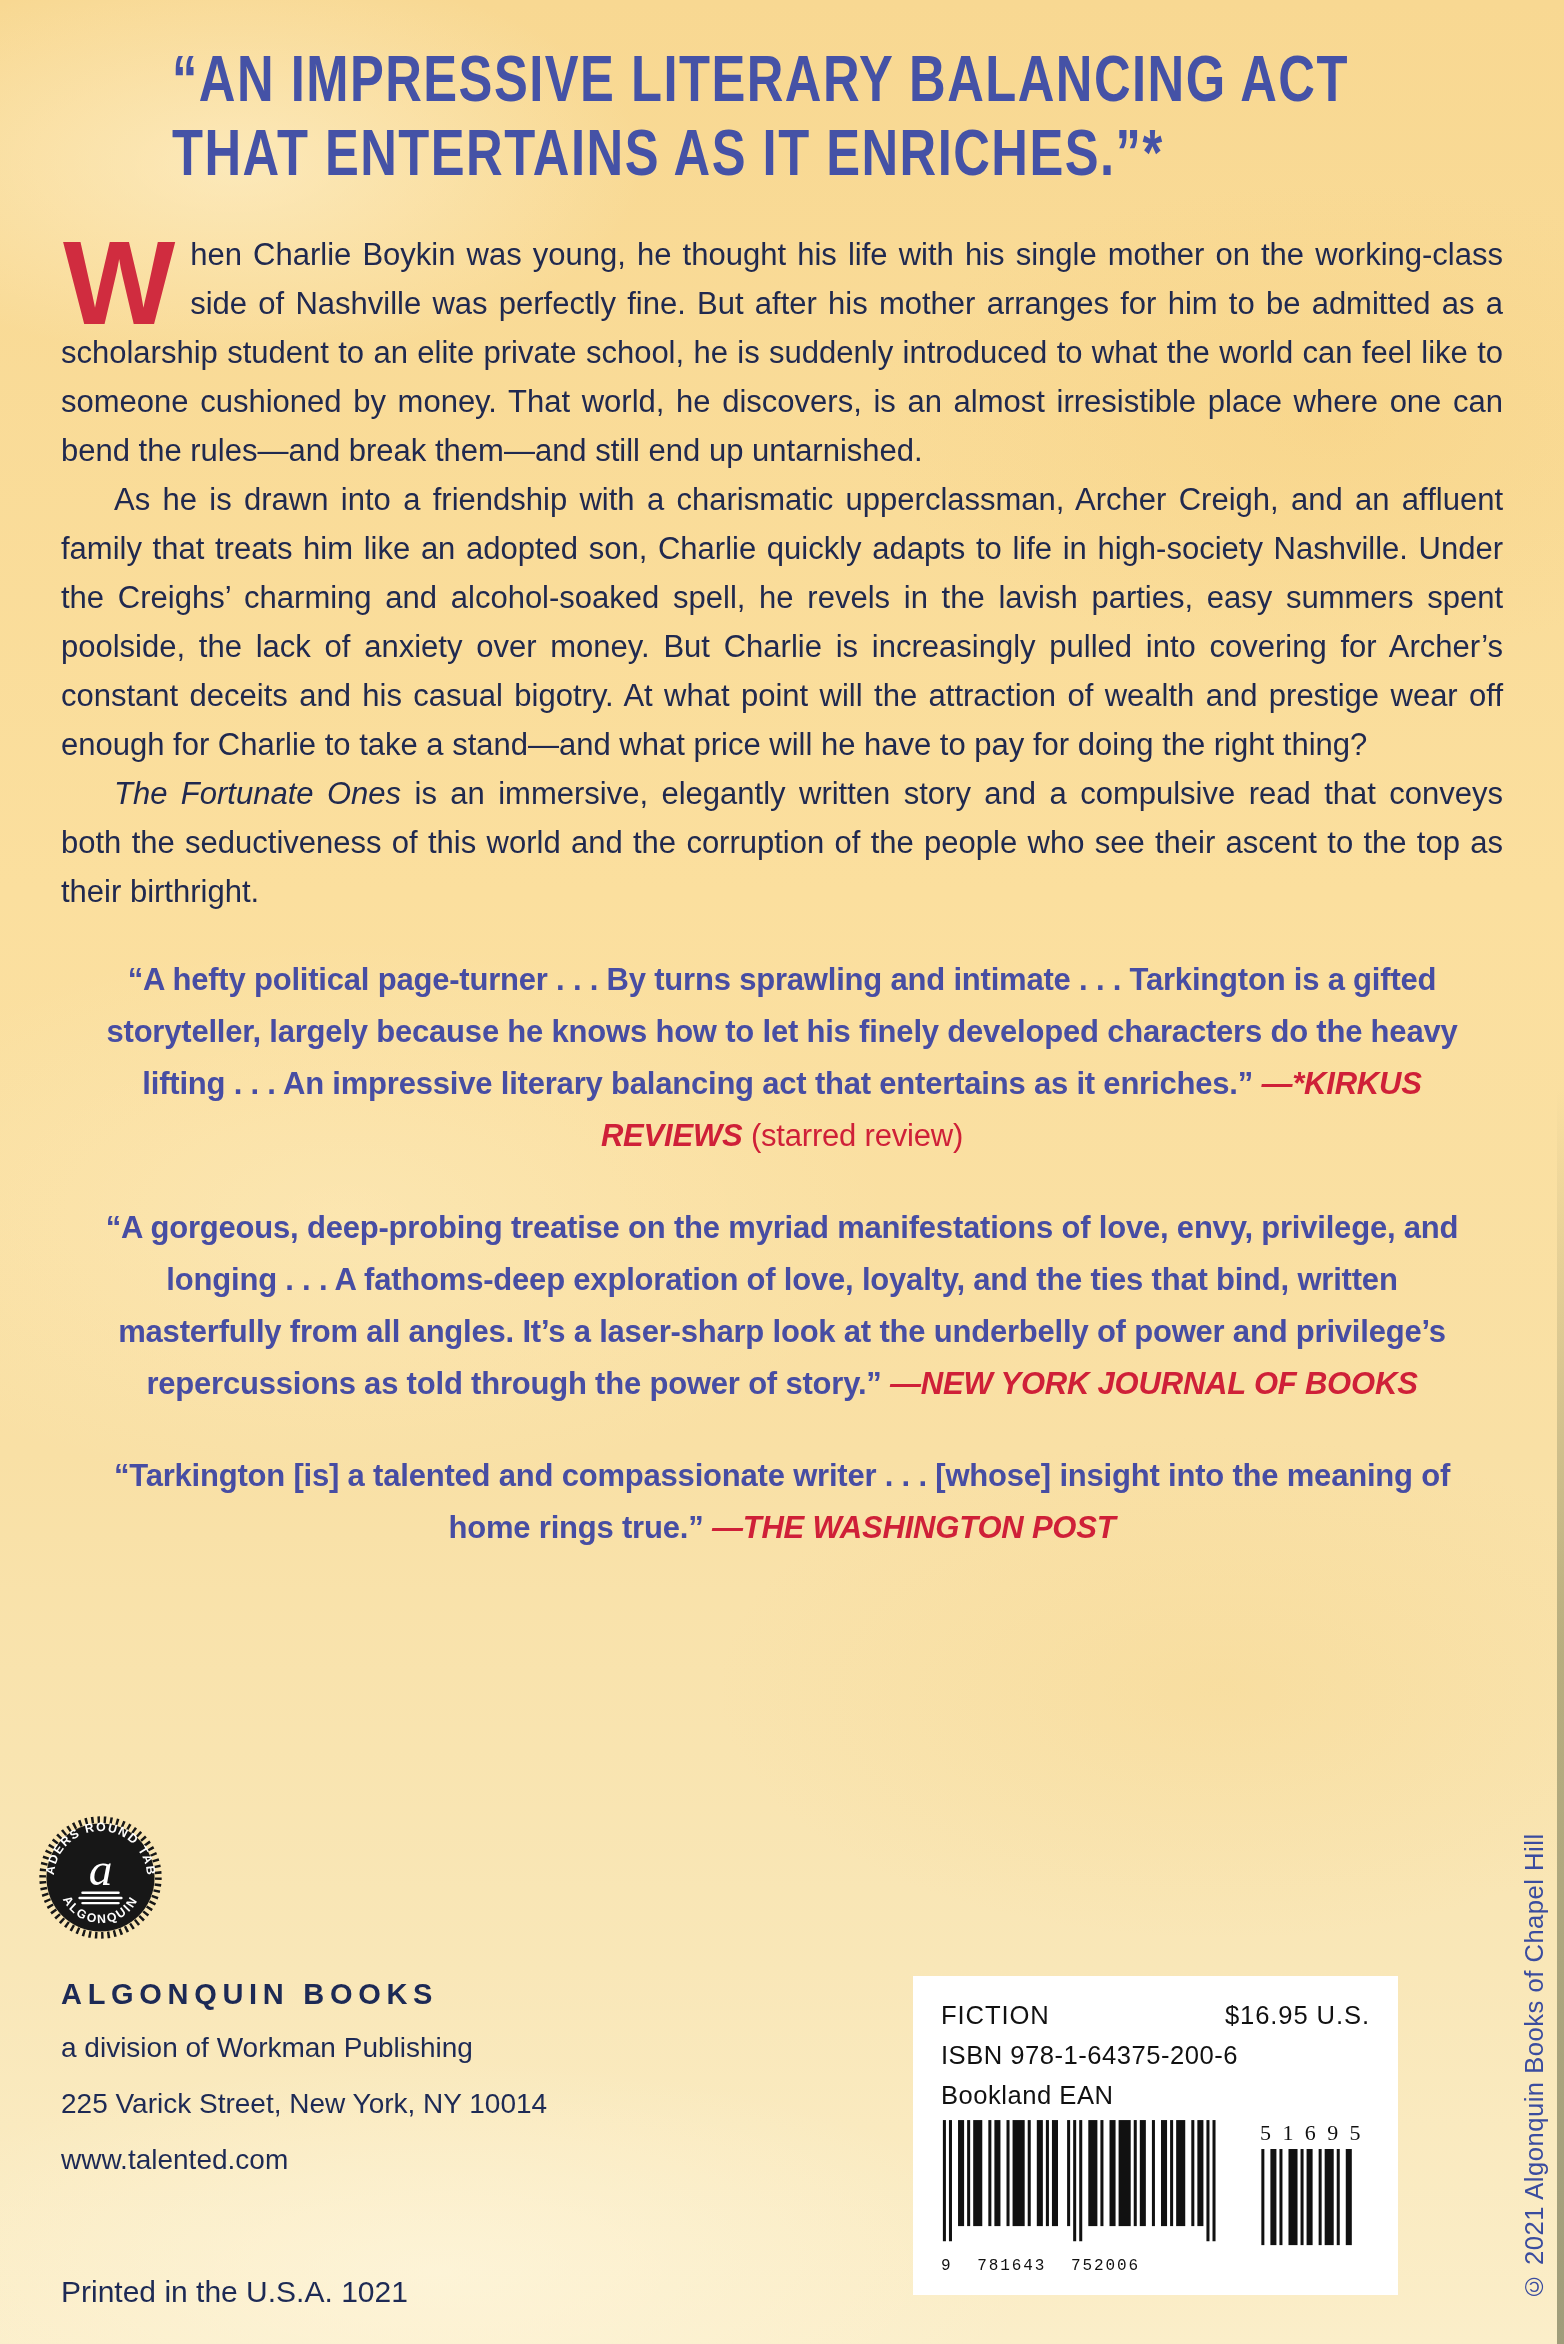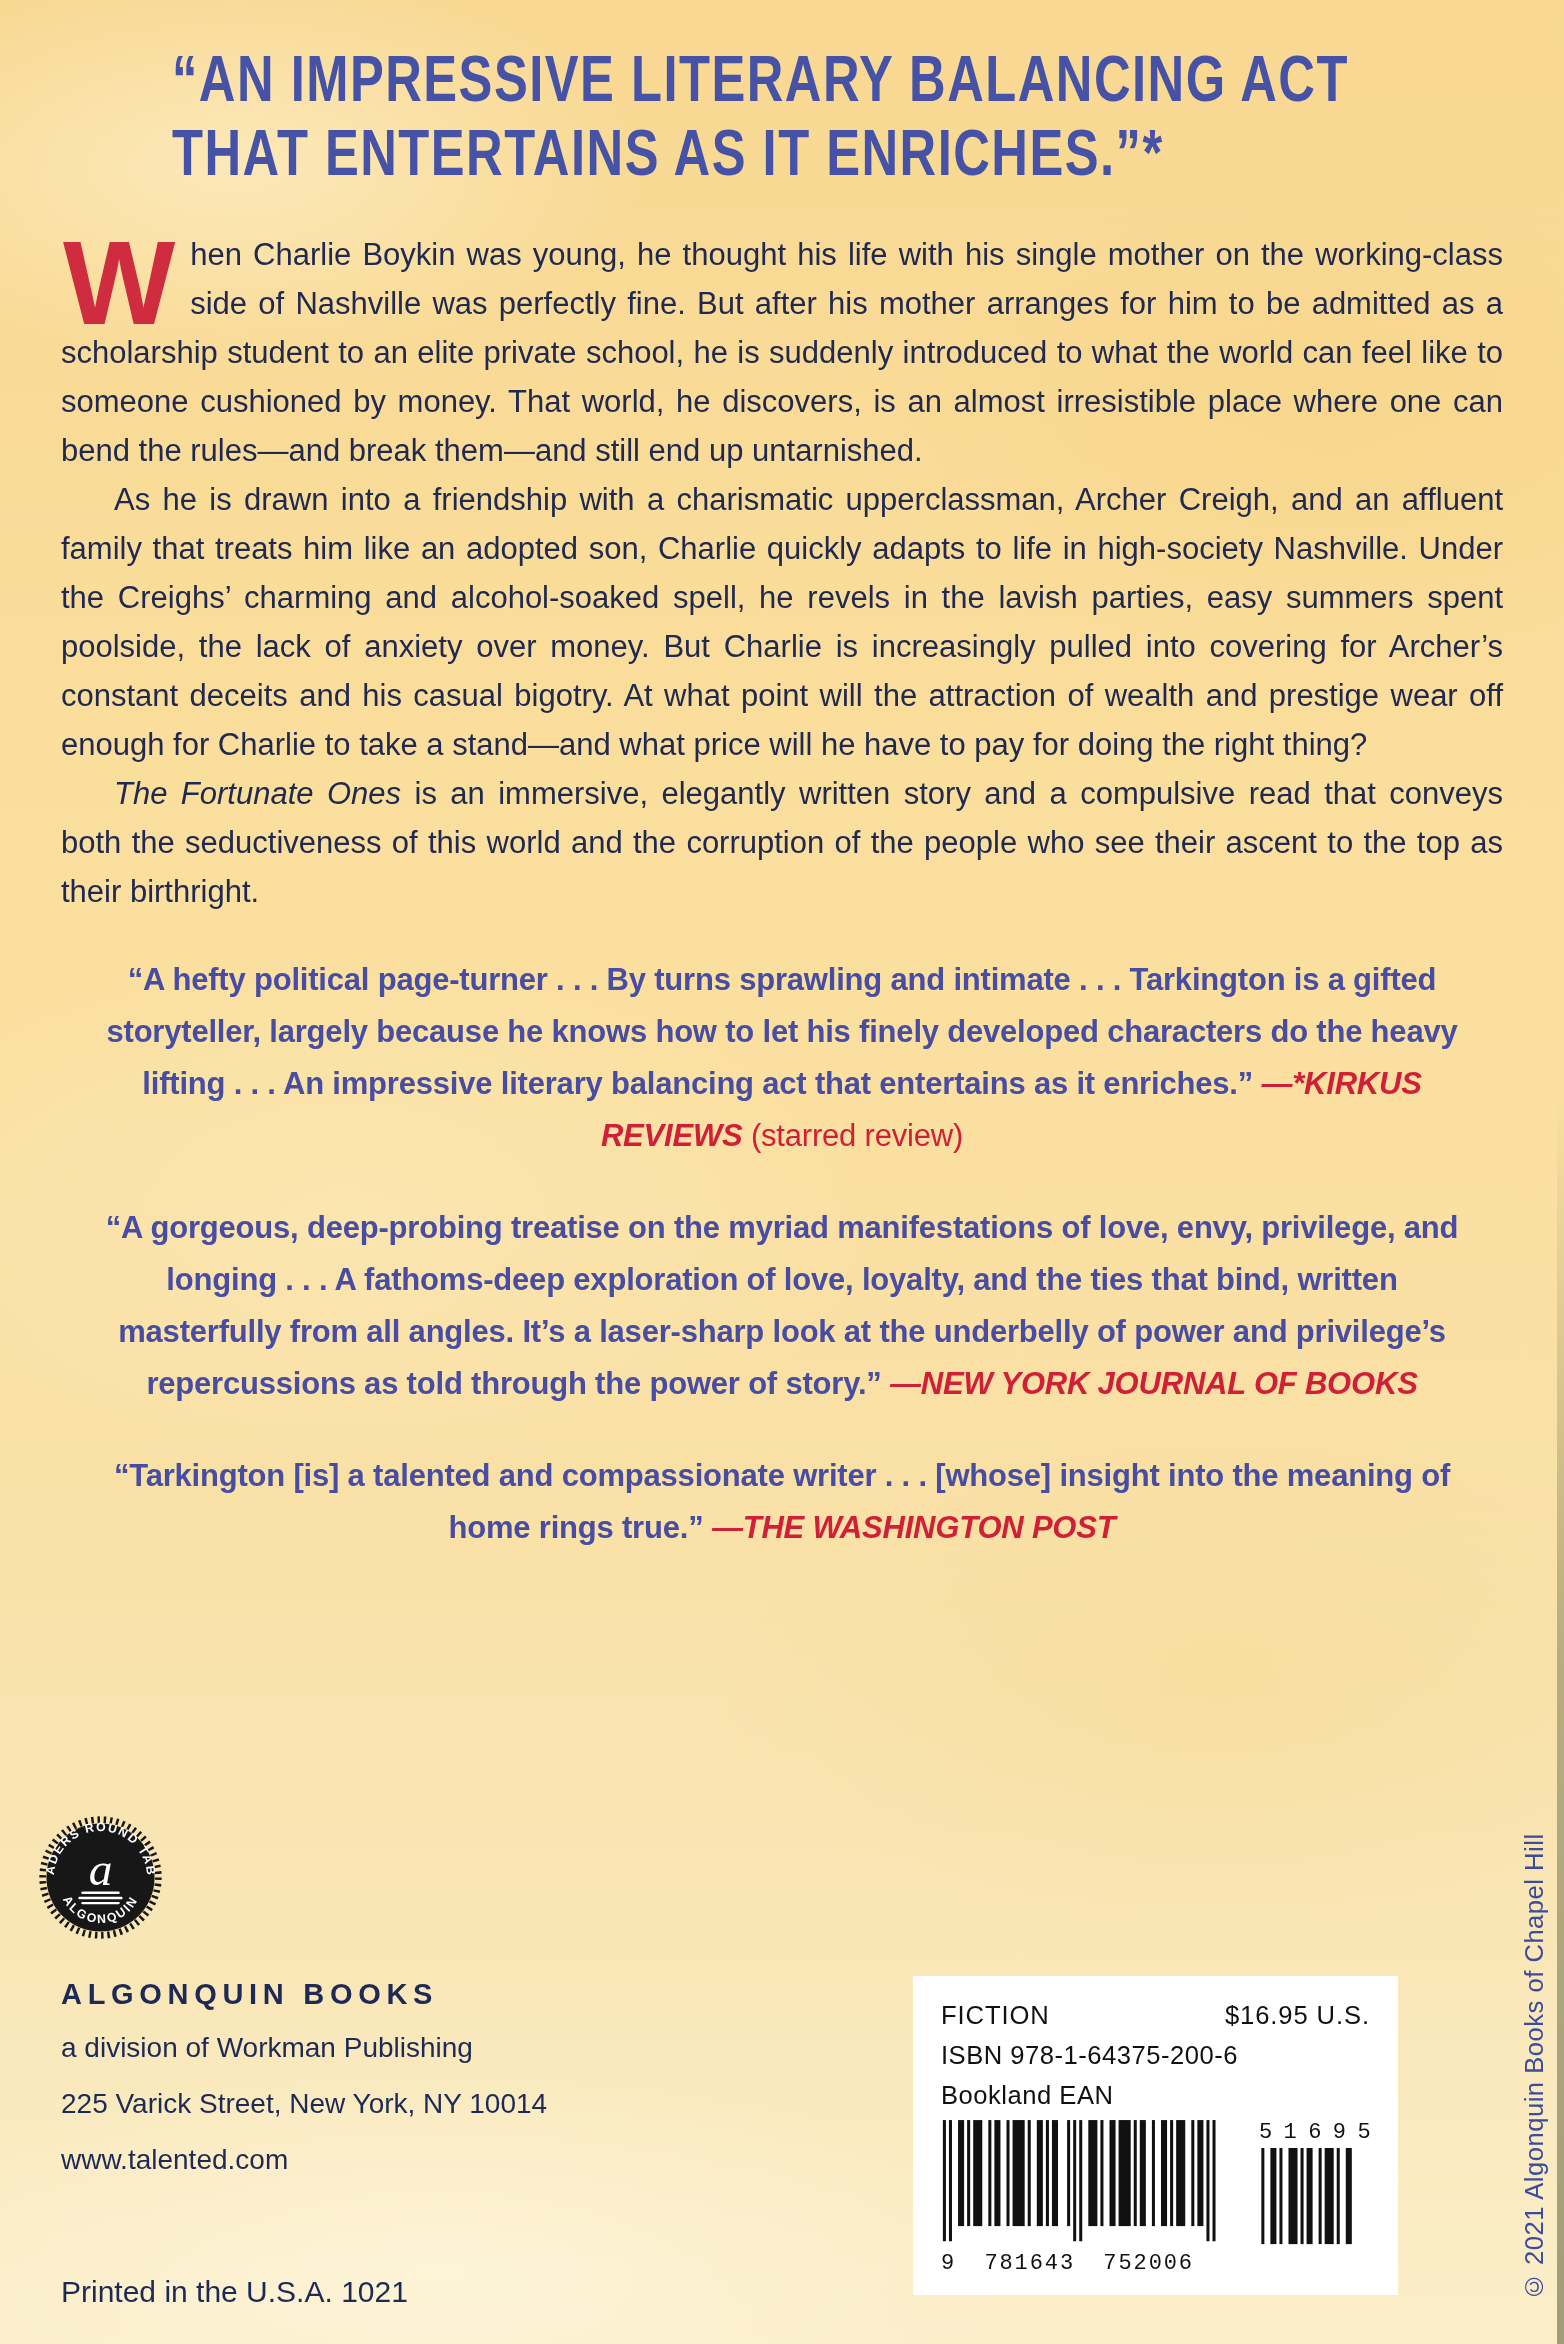--- a/index.html
+++ b/index.html
@@ -43,23 +43,23 @@
 
   .credits{position:absolute;left:915px;top:1836px;color:#1d2a55;font-size:25.6px;line-height:39px;width:568px;}
   .credits .c2{margin-top:11.4px;}
 
   .barcode-panel{position:absolute;left:913px;top:1976px;width:485px;height:319px;background:#fff;
     box-sizing:border-box;padding:24.6px 28px 0 28px;color:#111;}
   .bp-row1{display:flex;justify-content:space-between;font-size:25.6px;letter-spacing:0.9px;}
   .bp-line{font-size:25.6px;margin-top:11.4px;letter-spacing:0.5px;}
   .bars-row{display:flex;align-items:flex-start;margin-top:9.5px;}
   .main-bc{display:flex;flex-direction:column;}
-  .main-digits{font-family:"Liberation Mono",monospace;font-size:22px;letter-spacing:1.9px;word-spacing:13.2px;margin-top:4px;}
+  .main-digits{font-family:"Liberation Mono",monospace;font-size:16px;letter-spacing:1.9px;word-spacing:13.2px;margin-top:10px;}
   .supp-bc{margin-left:34px;display:flex;flex-direction:column;}
-  .supp-digits{font-size:22px;font-family:Liberation Mono, monospace;letter-spacing:11.4px;text-align:center;margin-bottom:2.8px;}
+  .supp-digits{font-size:22px;font-family:Liberation Serif, serif;letter-spacing:11.4px;text-align:center;margin-bottom:2.8px;}
 
   .copyright{position:absolute;right:15px;top:1794px;height:507px;writing-mode:vertical-rl;
     transform:rotate(180deg);color:#3a4c9f;font-size:25.6px;letter-spacing:0.5px;white-space:nowrap;}
 </style>
 </head>
 <body>
 
 <div class="page">
   <div class="texture"></div>
 

